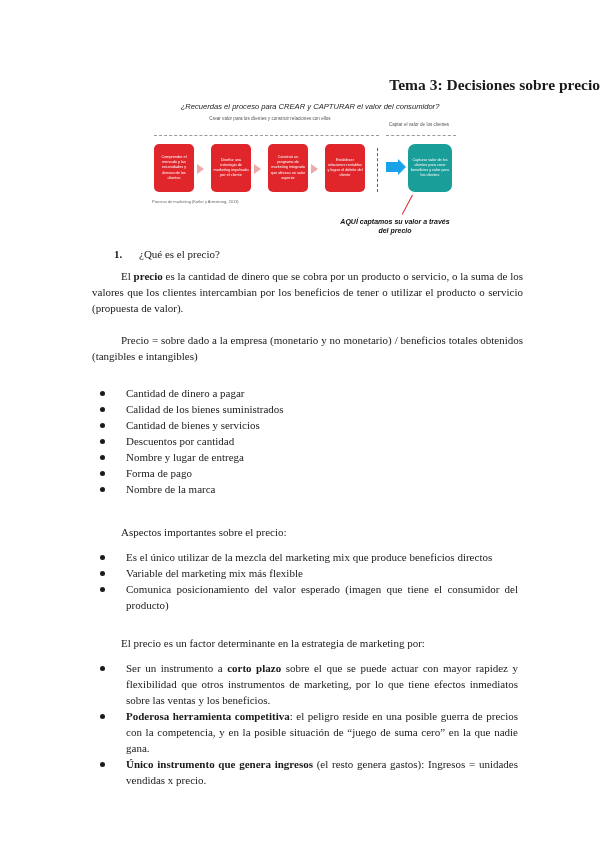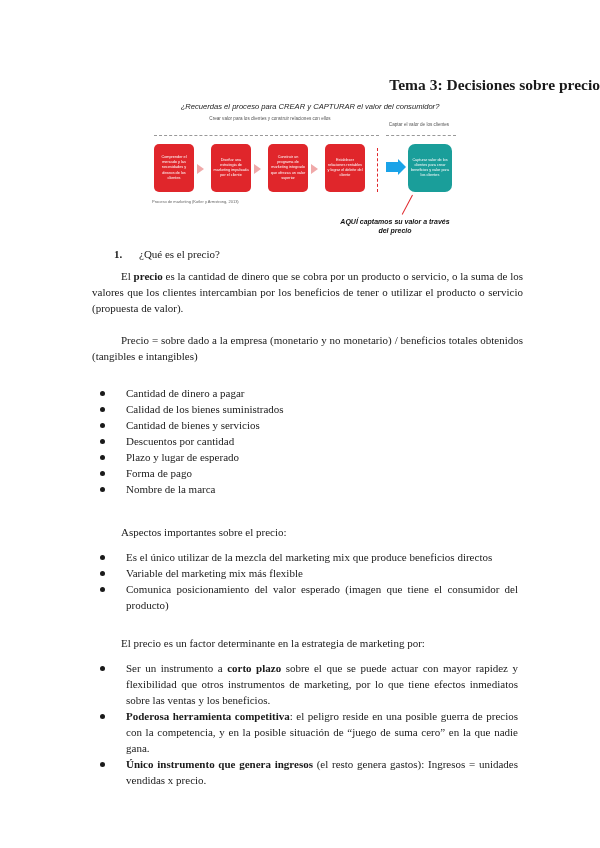--- a/index.html
+++ b/index.html
@@ -84,21 +84,21 @@
 <div class="doc" style="top:328px">
   <p class="p indent">Precio = sobre dado a la empresa (monetario y no monetario) / beneficios totales obtenidos (tangibles e intangibles)</p>
 </div>
 
 <div class="doc" style="top:376px">
   <ul class="bul">
     <li>Cantidad de dinero a pagar</li>
     <li>Calidad de los bienes suministrados</li>
     <li>Cantidad de bienes y servicios</li>
     <li>Descuentos por cantidad</li>
-    <li>Plazo y lugar de esperado</li>
+    <li>Nombre y lugar de entrega</li>
     <li>Forma de pago</li>
     <li>Nombre de la marca</li>
   </ul>
 </div>
 
 <div class="doc" style="top:520px">
   <p class="p sub">Aspectos importantes sobre el precio:</p>
   <ul class="bul">
     <li>Es el único utilizar de la mezcla del marketing mix que produce beneficios directos</li>
     <li>Variable del marketing mix más flexible</li>

